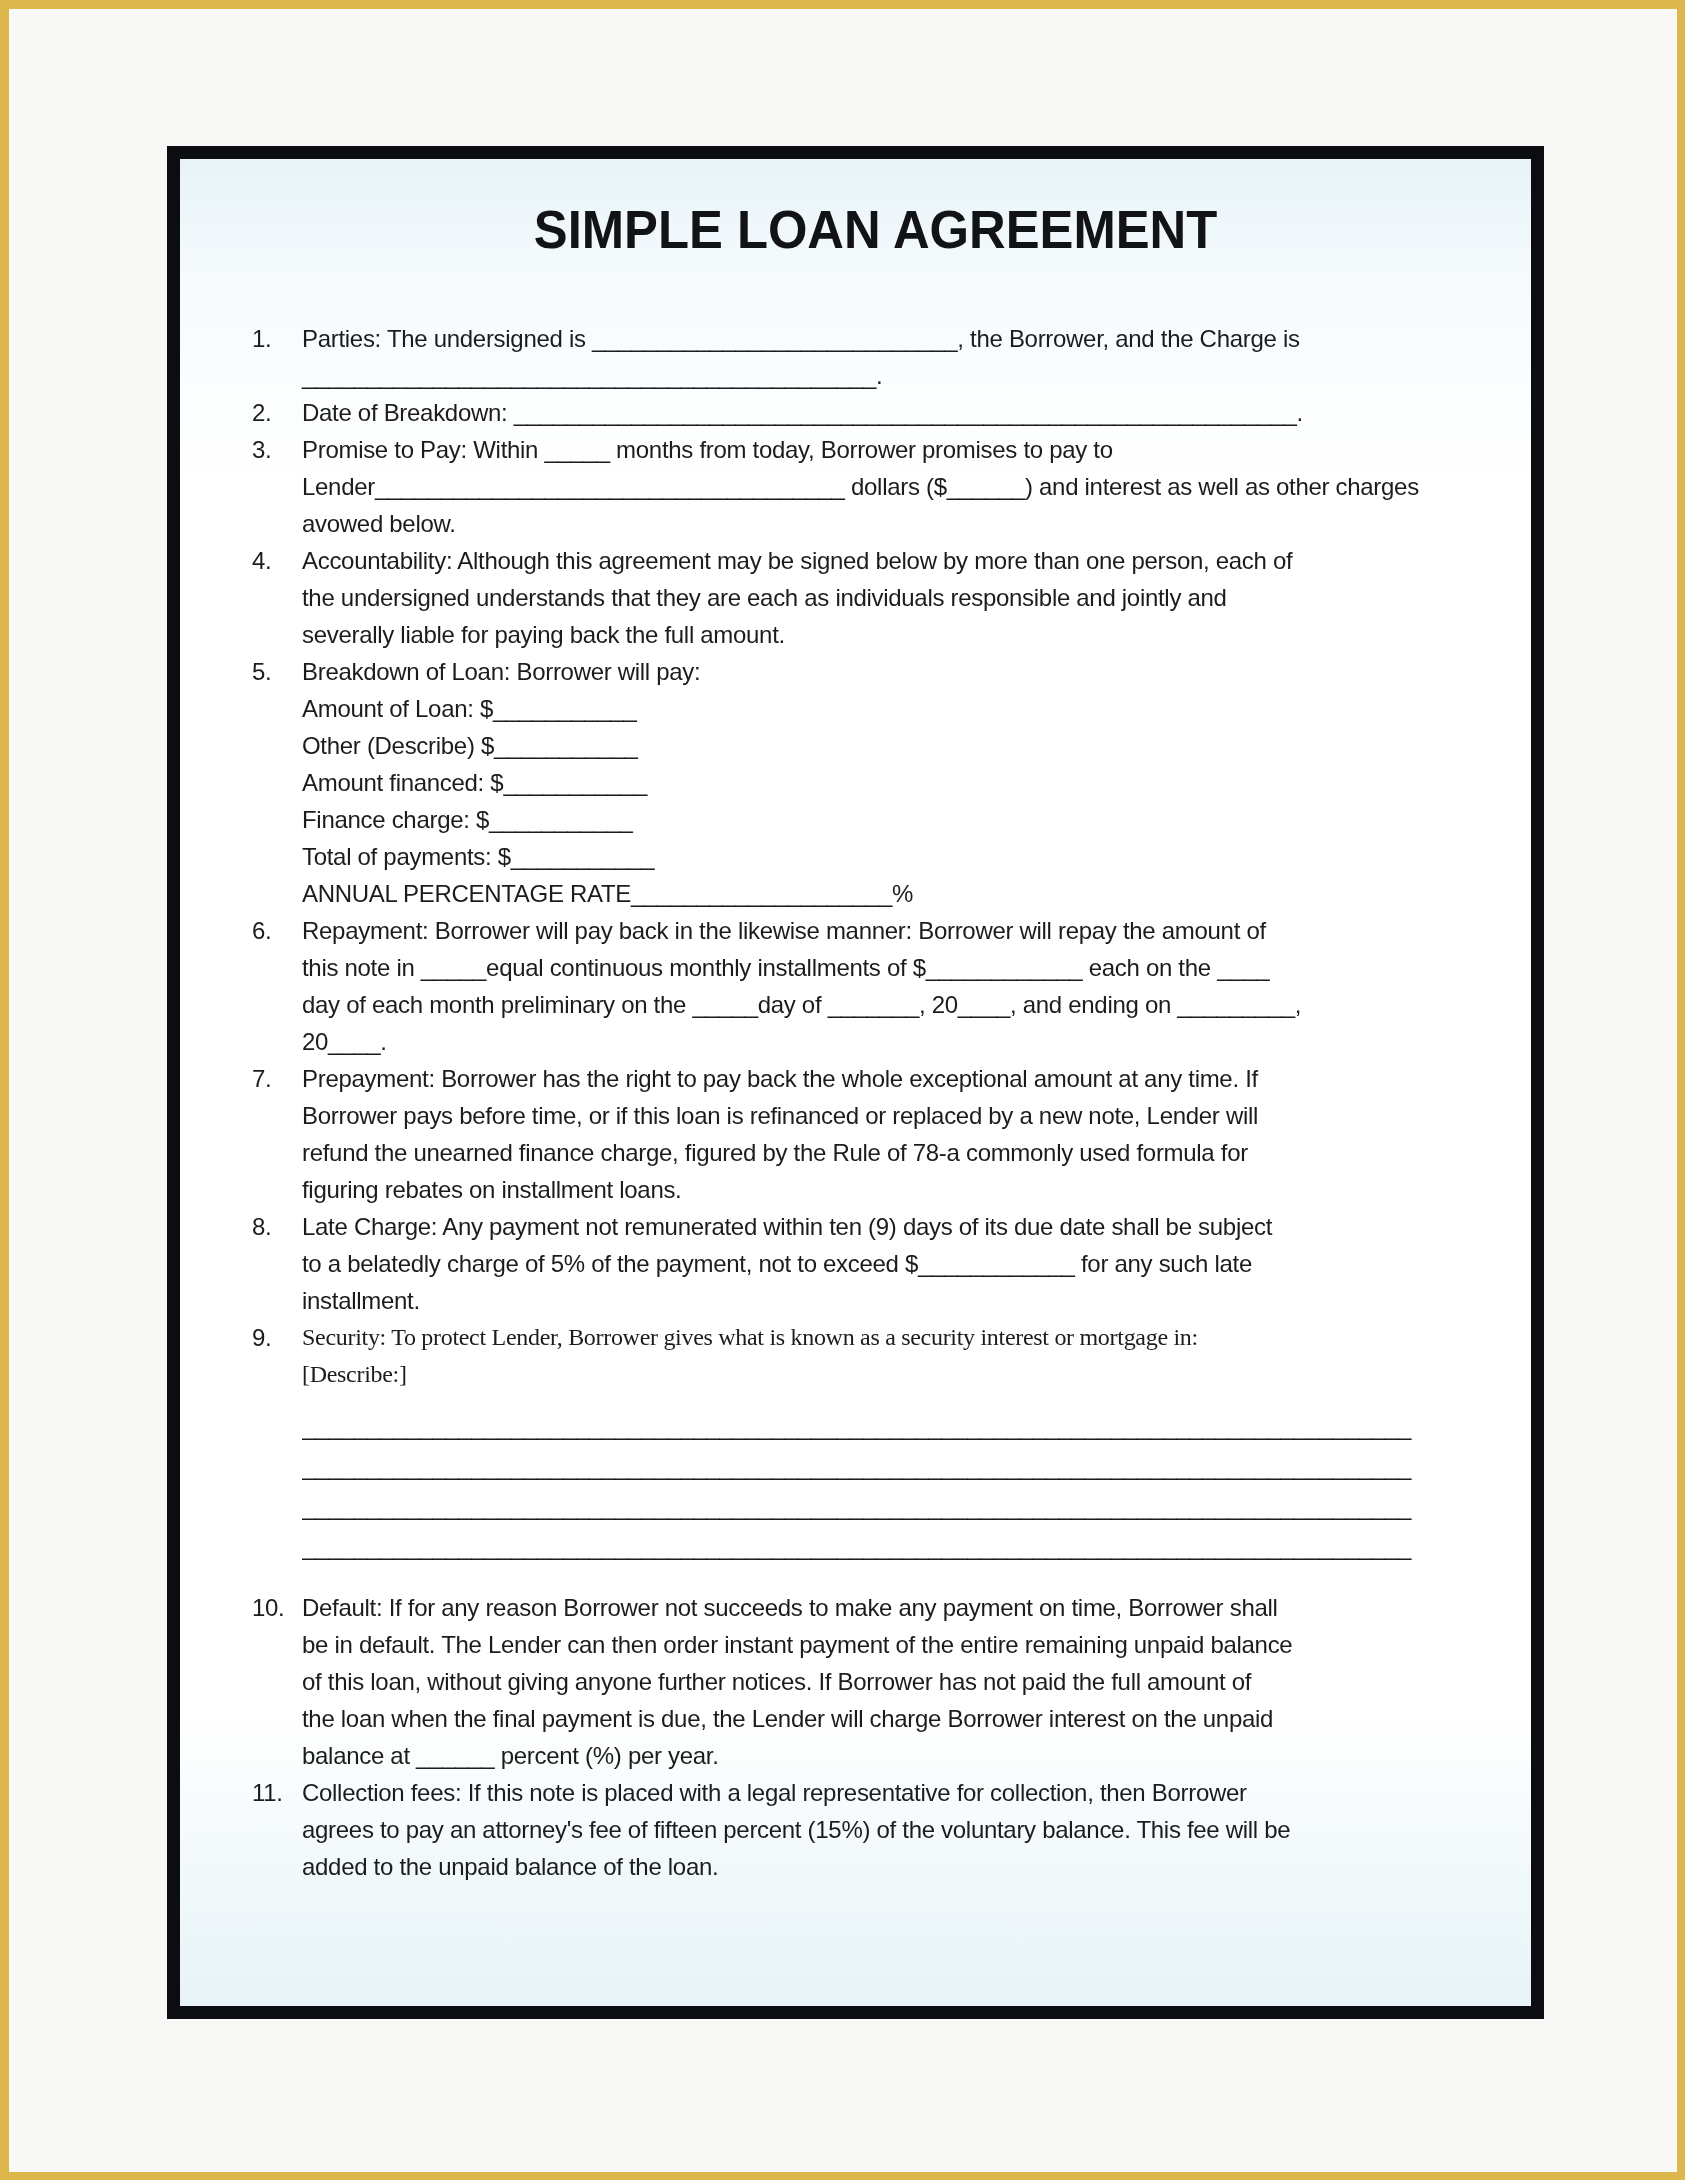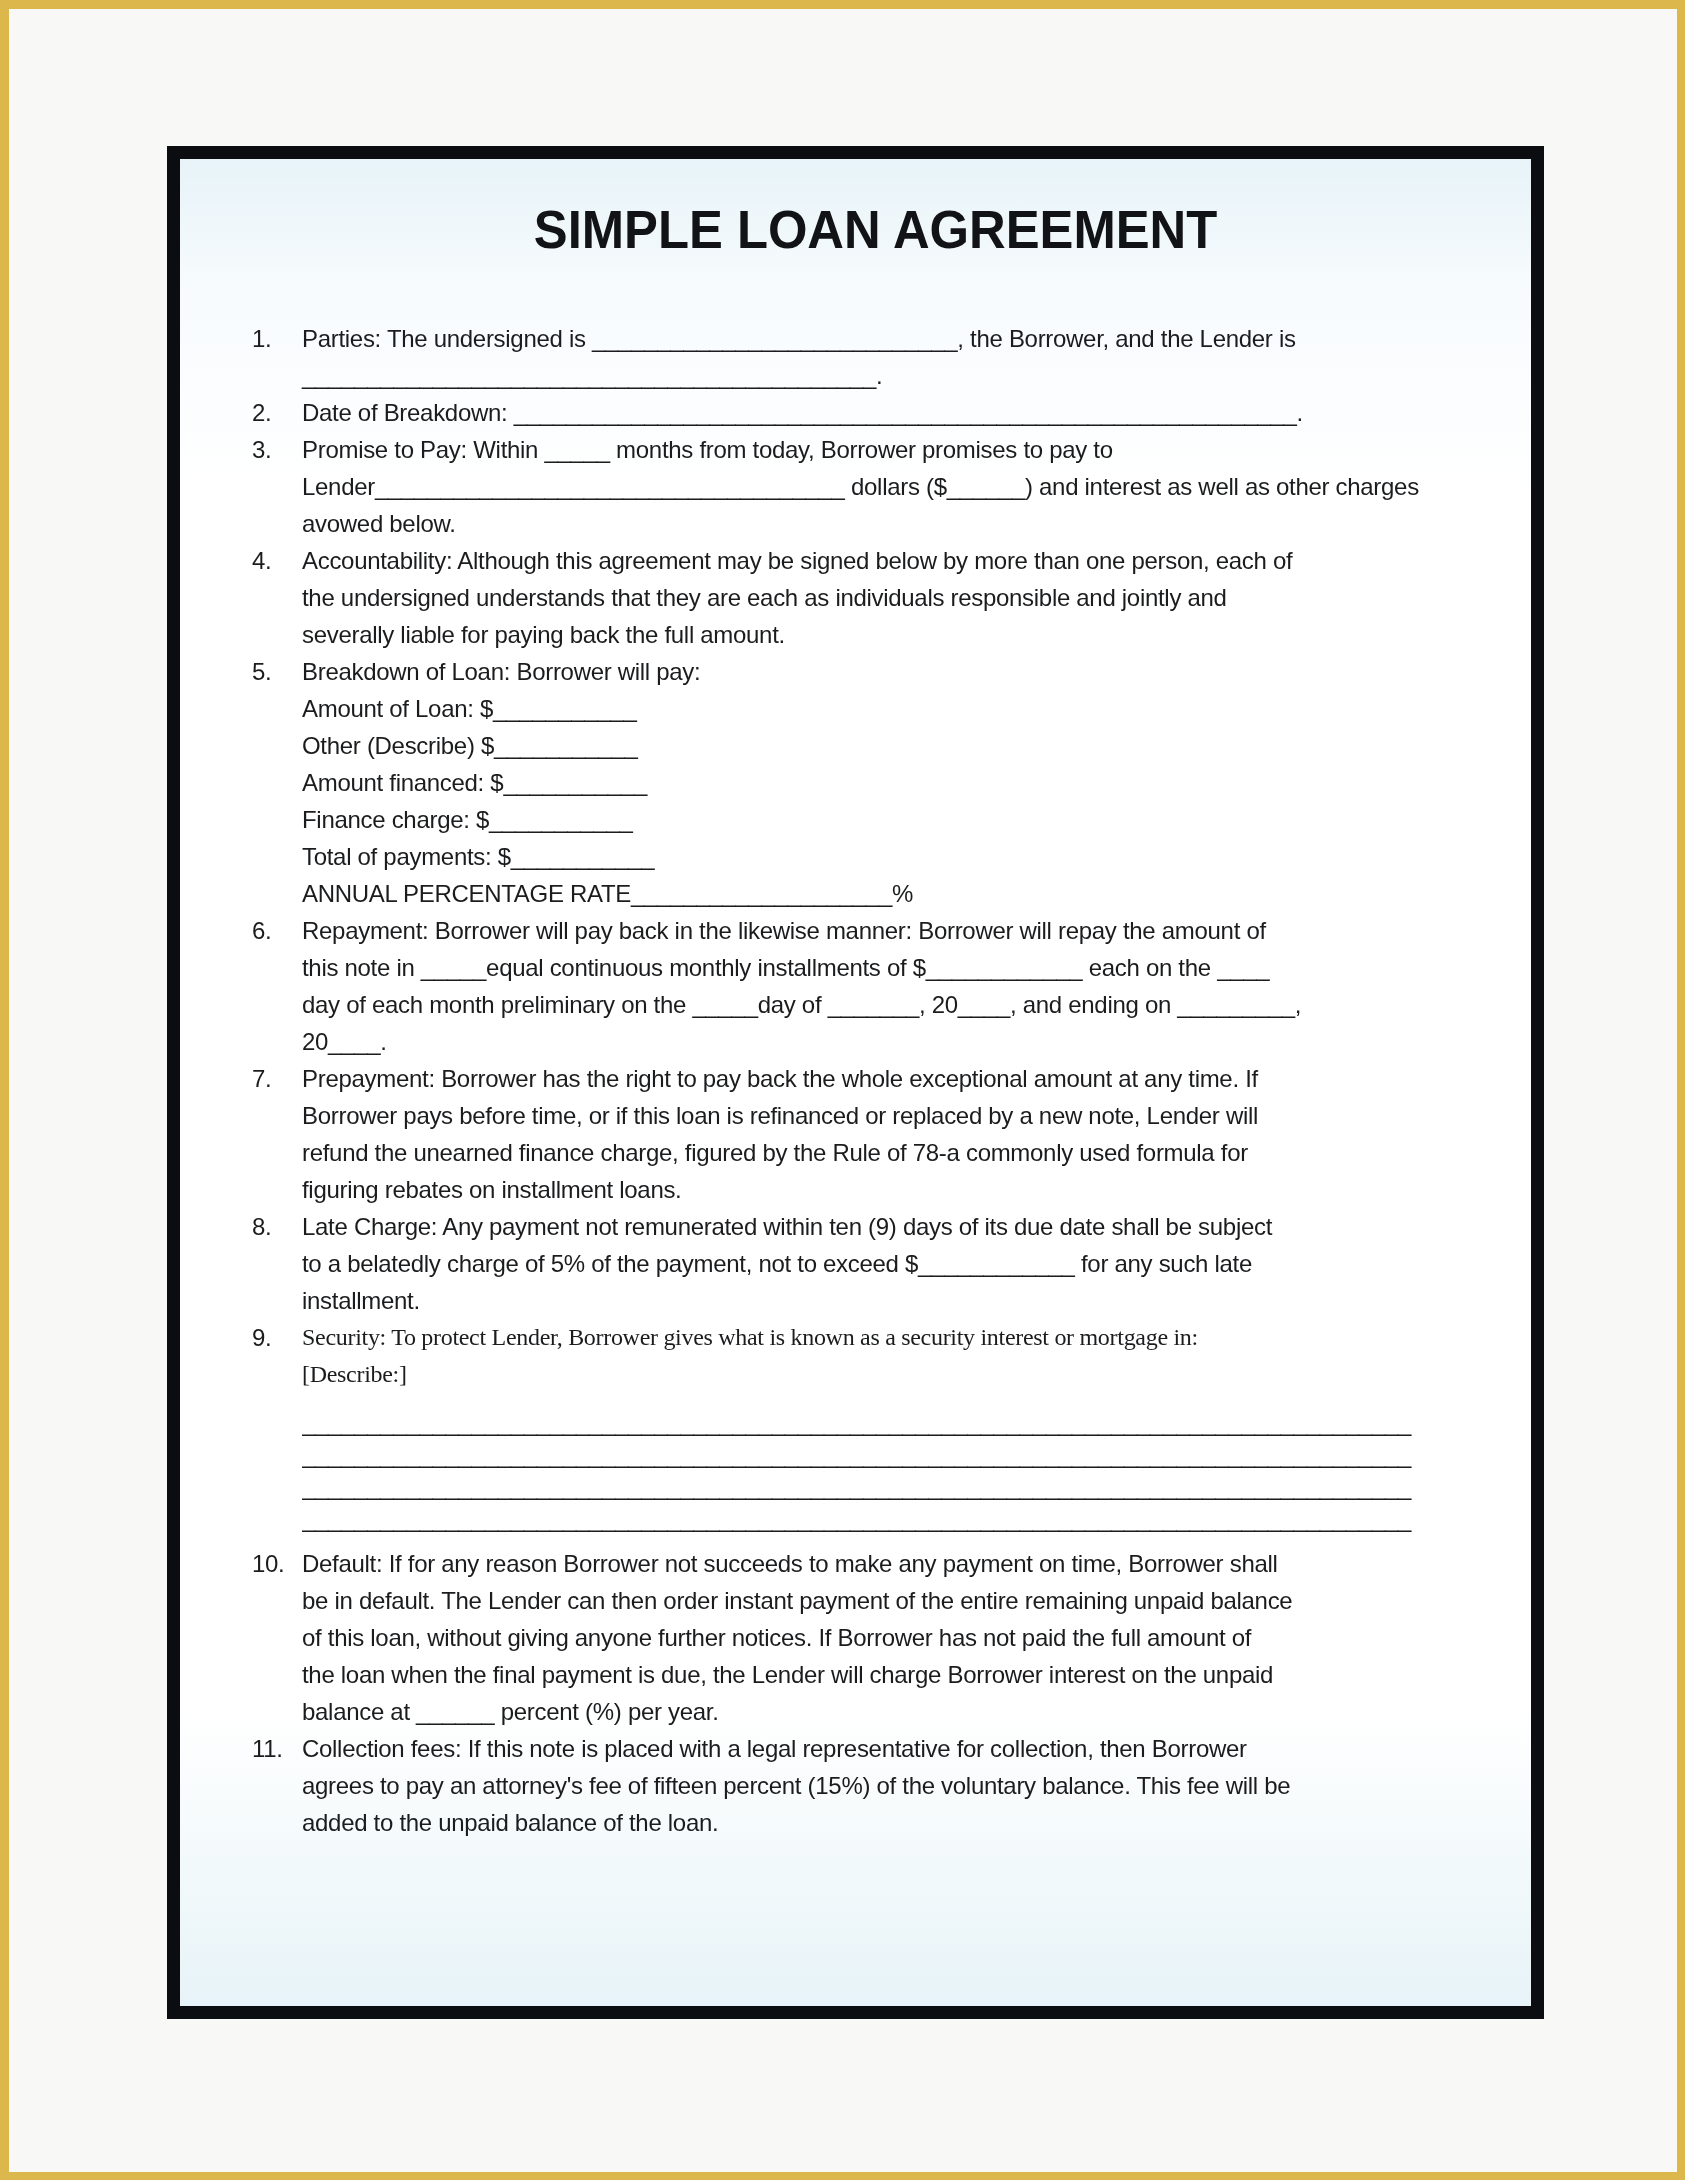--- a/index.html
+++ b/index.html
@@ -60,40 +60,40 @@
     flex-shrink: 0;
   }
   .item .text {
     flex: 1;
     white-space: pre-line;
   }
   .item .body { flex: 1; }
   .item .body .text { white-space: pre-line; font-family: Liberation Serif, serif; }
   .blank-lines {
     white-space: pre-line;
-    line-height: 32px;
+    line-height: 40px;
     margin-top: 13.6px;
-    margin-bottom: 10px;
+    margin-bottom: 22px;
     letter-spacing: -0.3px;
     overflow: hidden;
   }
 </style>
 </head>
 <body>
 
 <div class="canvas">
   <div class="doc">
 
     <div class="title">
       <span>SIMPLE LOAN AGREEMENT</span>
     </div>
 
     <div class="item">
       <div class="num">1.</div>
-      <div class="text">Parties: The undersigned is ____________________________, the Borrower, and the Lender is
+      <div class="text">Parties: The undersigned is ____________________________, the Borrower, and the Charge is
 ____________________________________________.</div>
     </div>
 
     <div class="item">
       <div class="num">2.</div>
       <div class="text">Date of Breakdown: ____________________________________________________________.</div>
     </div>
 
     <div class="item">
       <div class="num">3.</div>

